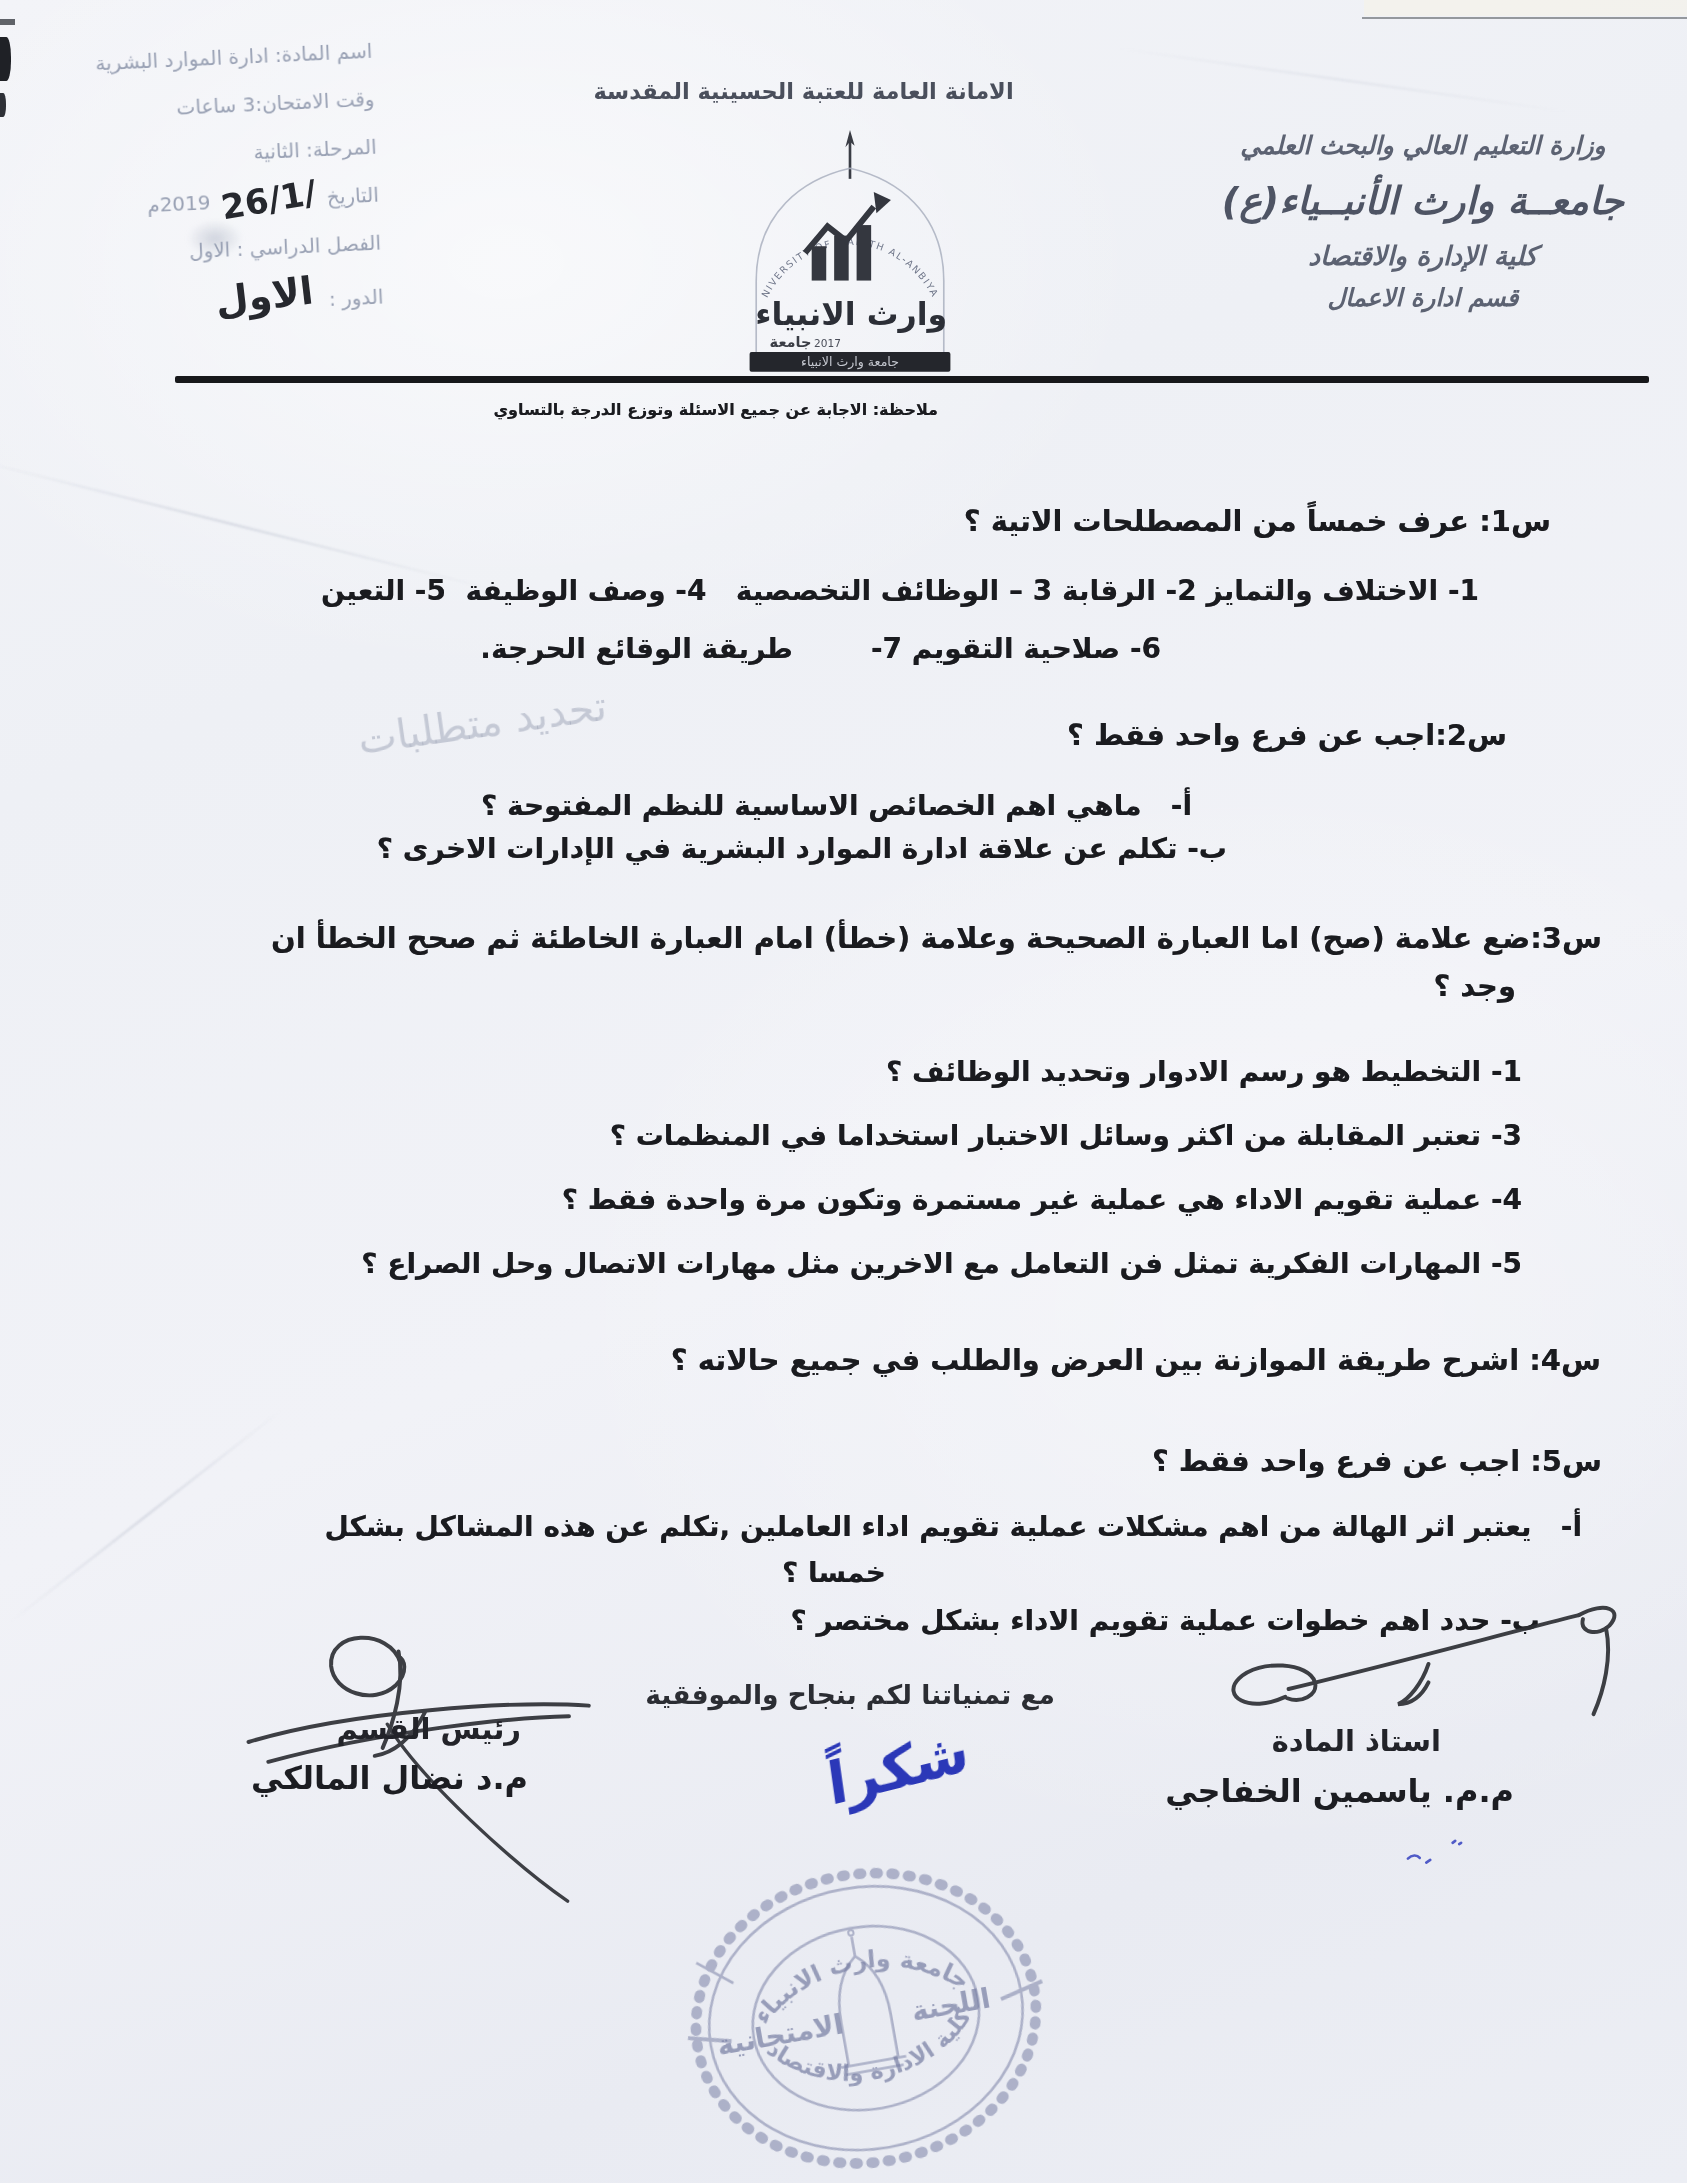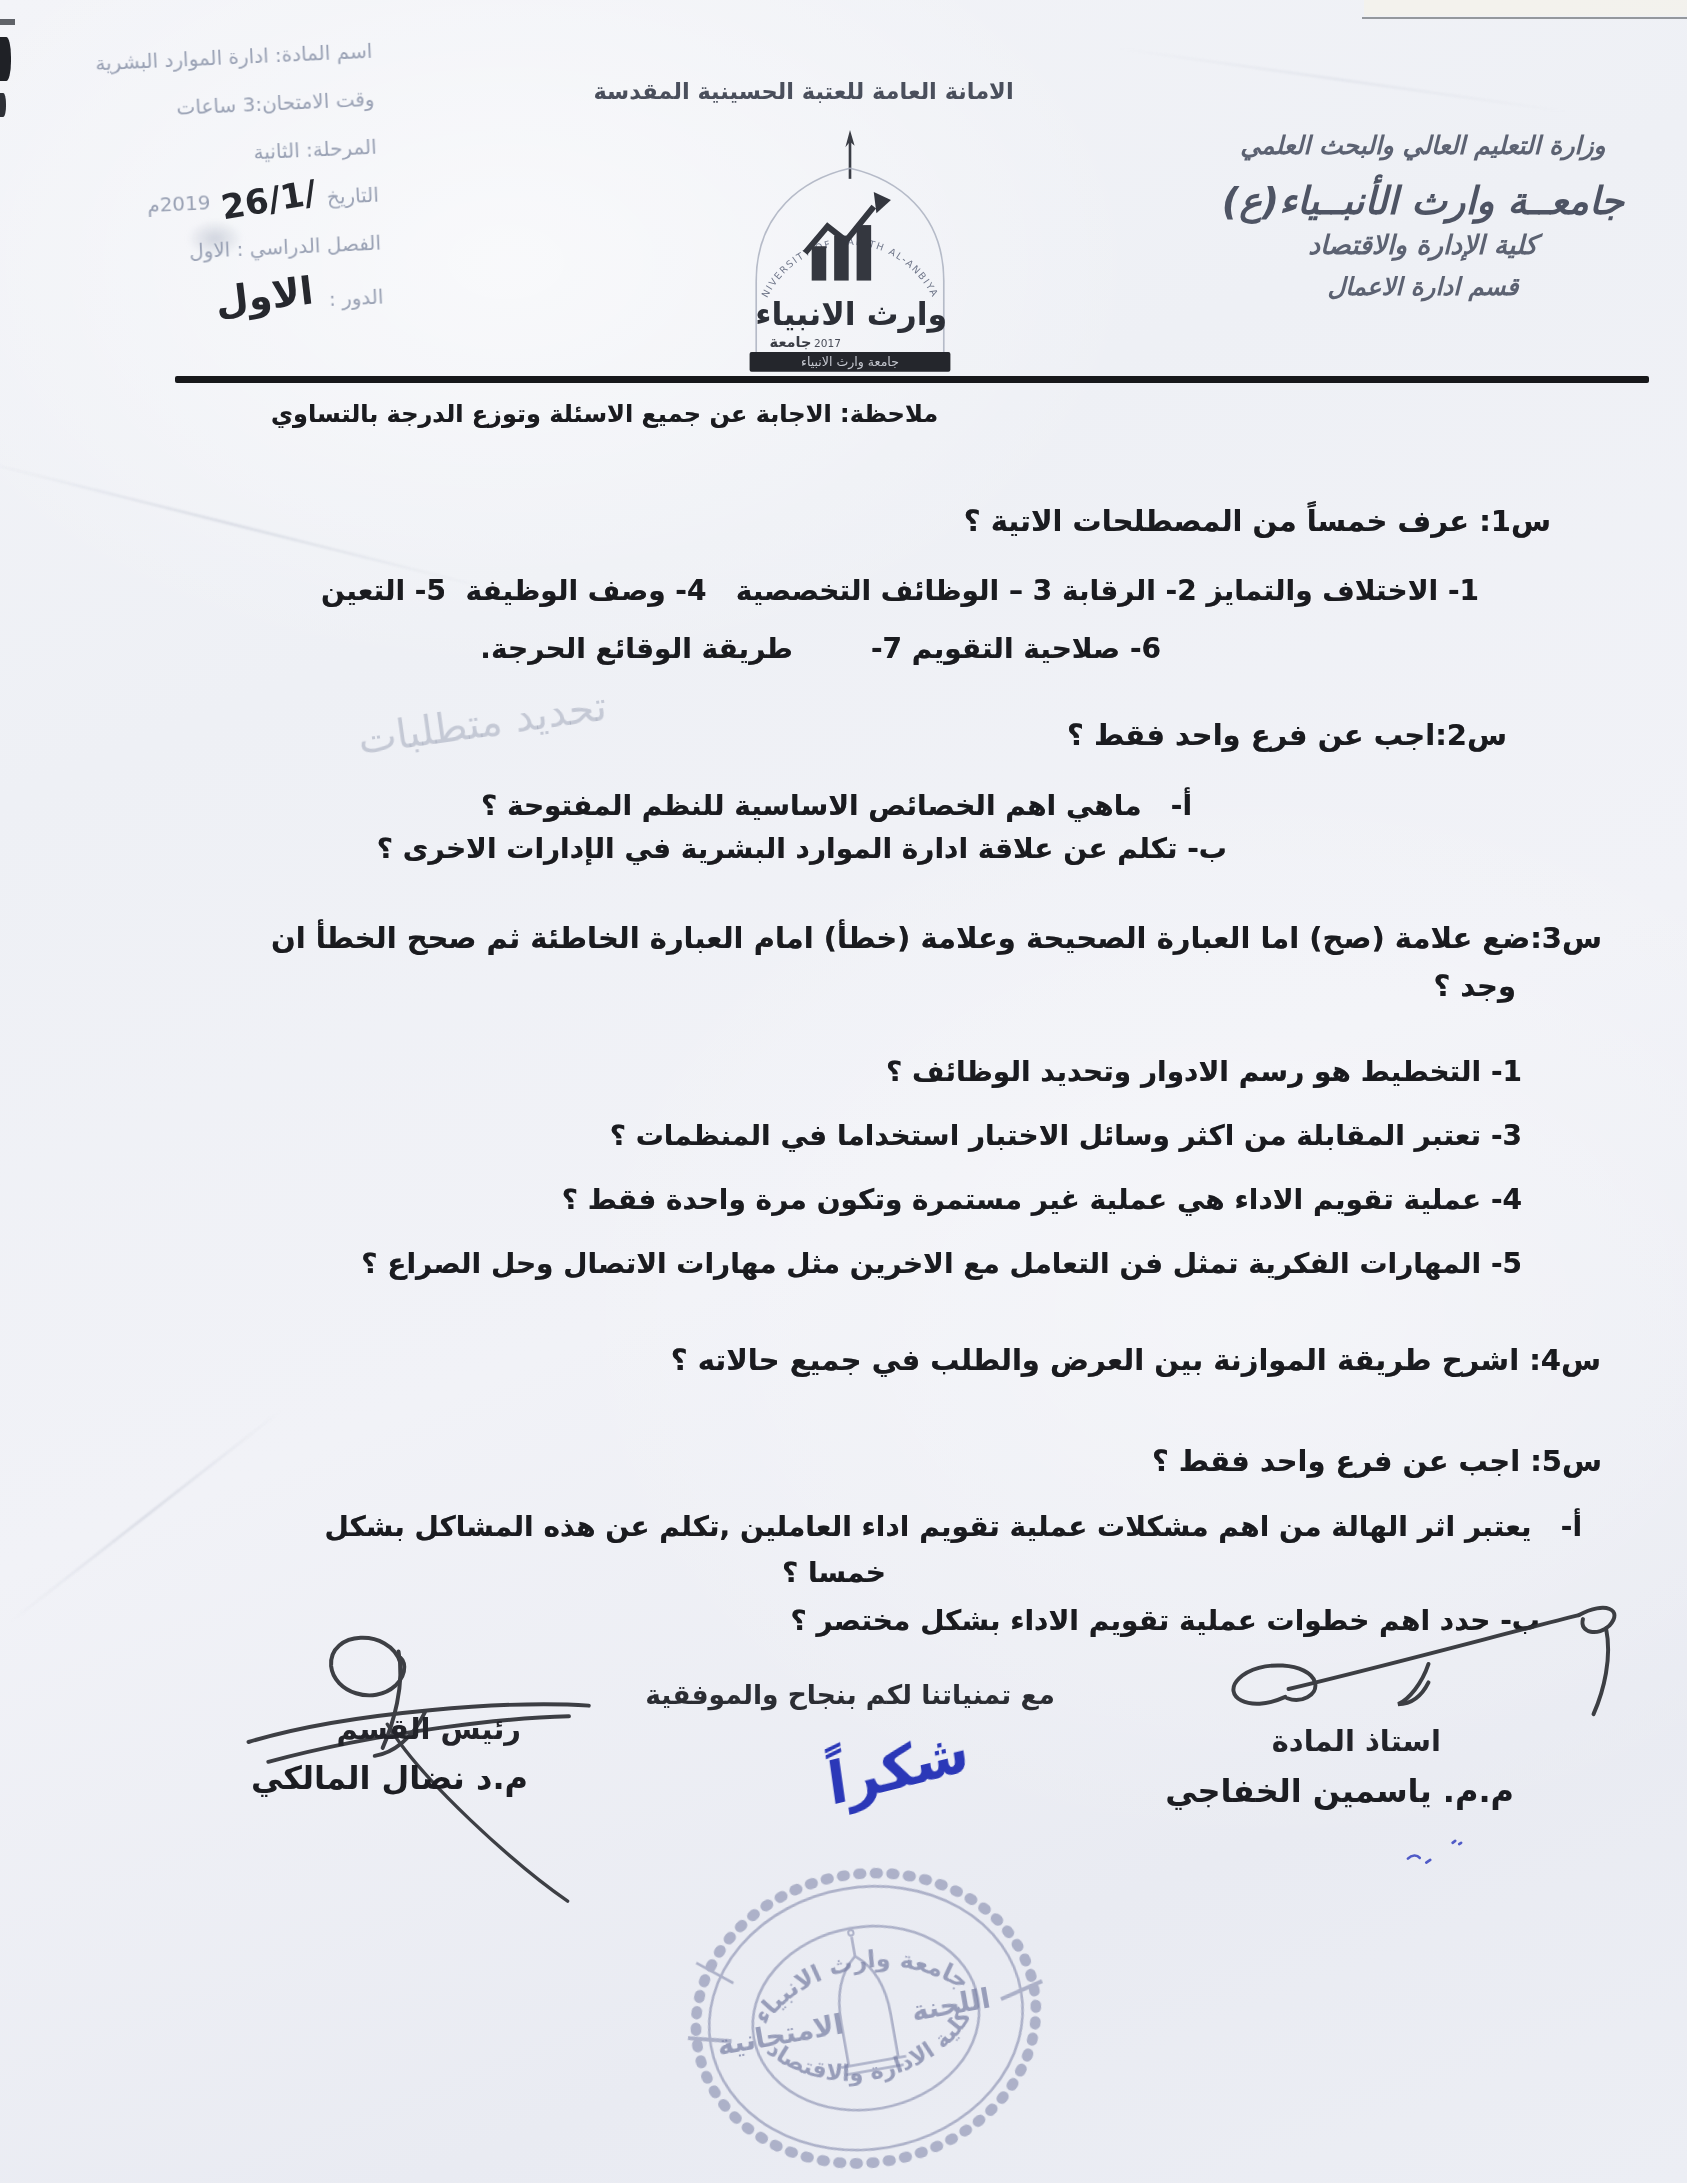--- a/index.html
+++ b/index.html
@@ -72,27 +72,27 @@
     <text x="212" y="302" text-anchor="middle" direction="rtl" font-size="48" font-weight="900" fill="#2c2f37" letter-spacing="-1">وارث الانبياء</text>
     <text x="120" y="334" text-anchor="middle" direction="rtl" font-size="22" font-weight="700" fill="#3a3d45">جامعة</text>
     <text x="176" y="334" text-anchor="middle" font-size="16" fill="#4a4e59">2017</text>
     <rect x="58" y="342" width="304" height="30" rx="3" fill="#24262c"></rect>
     <text x="210" y="364" text-anchor="middle" direction="rtl" font-size="19" fill="#cfd2da" opacity=".95">جامعة وارث الانبياء</text>
   </svg>
 
   <div class="abs ar" style="right:63px;top:131px;text-align:center;color:#5c6272;filter:blur(0.2px);font-style:italic;">
     <div style="font-size:25px;font-weight:600;">وزارة التعليم العالي والبحث العلمي</div>
     <div style="font-size:38px;font-weight:700;margin-top:18.5px;color:#4e5464;letter-spacing:0.7px;">جامعــة وارث الأنبــياء(ع)</div>
-    <div style="font-size:26.5px;font-weight:600;margin-top:6px;">كلية الإدارة والاقتصاد</div>
+    <div style="font-size:26.5px;font-weight:600;margin-top:17px;">كلية الإدارة والاقتصاد</div>
     <div style="font-size:24.5px;font-weight:600;margin-top:12px;">قسم ادارة الاعمال</div>
   </div>
 
   <div class="abs" style="left:175px;top:376px;width:1474px;height:6.6px;background:#17181b;border-radius:2px;"></div>
 
-  <div class="q" style="top:400px;right:749px;font-size:24px;">ملاحظة: الاجابة عن جميع الاسئلة وتوزع الدرجة بالتساوي</div>
+  <div class="q" style="top:400px;right:749px;font-size:16px;">ملاحظة: الاجابة عن جميع الاسئلة وتوزع الدرجة بالتساوي</div>
 
   <div class="q" style="top:504px;right:136px;font-size:29px;">س1: عرف خمساً من المصطلحات الاتية ؟</div>
   <div class="q" style="top:574px;right:208px;font-size:28px;">1- الاختلاف والتمايز 2- الرقابة 3 – الوظائف التخصصية   4- وصف الوظيفة  5- التعين</div>
   <div class="q" style="top:632px;right:526px;font-size:28px;">6- صلاحية التقويم 7-        طريقة الوقائع الحرجة.</div>
 
   <div class="abs ar" style="left:357px;top:699px;font-size:41px;color:rgba(128,138,160,.38);transform:rotate(-8deg);filter:blur(0.7px);letter-spacing:4px;">تحديد متطلبات</div>
 
   <div class="q" style="top:718px;right:180px;font-size:29px;">س2:اجب عن فرع واحد فقط ؟</div>
   <div class="q" style="top:789px;right:495px;font-size:28px;">أ-   ماهي اهم الخصائص الاساسية للنظم المفتوحة ؟</div>
   <div class="q" style="top:832px;right:460px;font-size:28px;">ب- تكلم عن علاقة ادارة الموارد البشرية في الإدارات الاخرى ؟</div>

